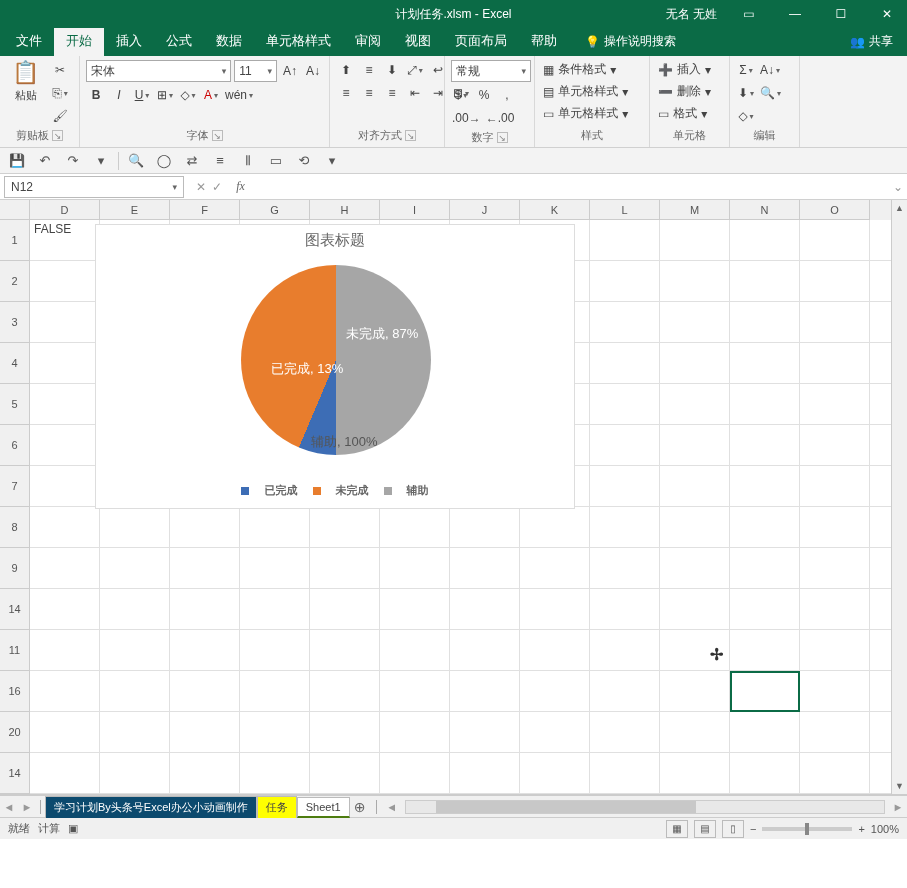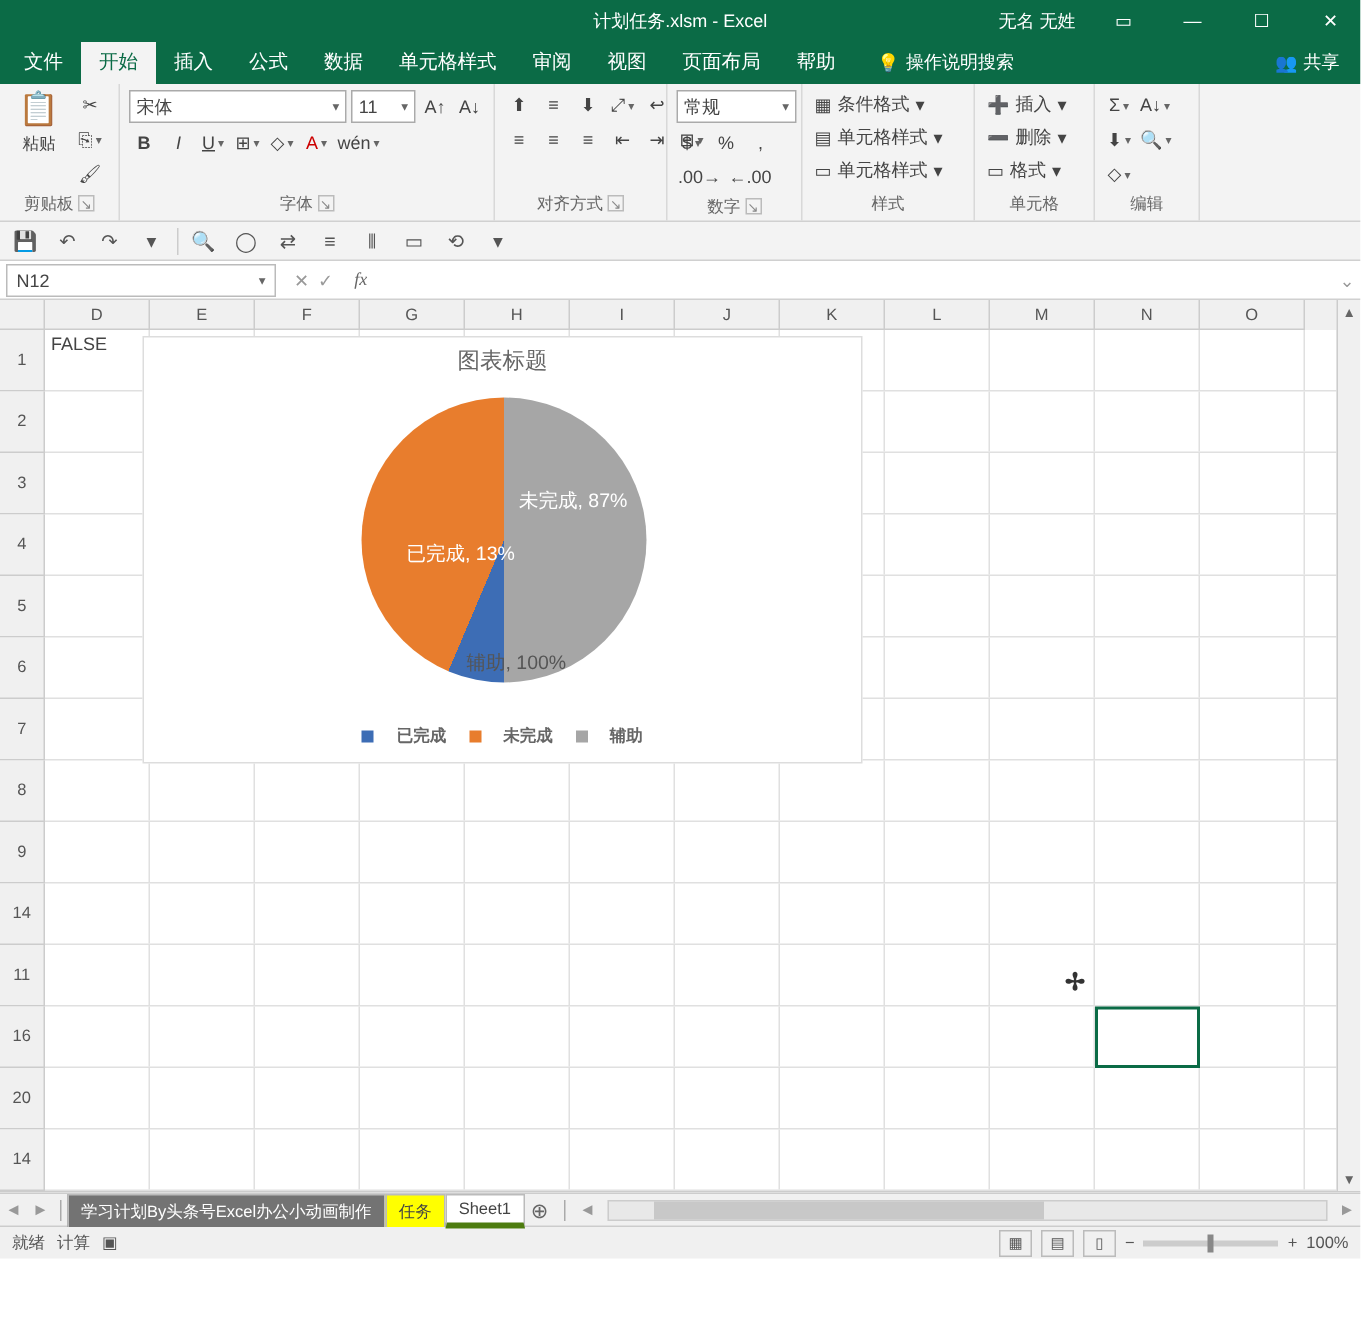--- a/index.html
+++ b/index.html
@@ -52,23 +52,23 @@
 .pie{position:absolute;top:40px;left:145px;width:190px;height:190px;border-radius:50%;background:conic-gradient(#a6a6a6 0deg 180deg,#3d6db5 180deg 203deg,#e87d2d 203deg 360deg);}
 .pie-label{position:absolute;font-size:13px;color:#555;}
 .legend{position:absolute;bottom:10px;left:0;right:0;text-align:center;font-size:11px;color:#666;}
 .legend span{display:inline-flex;align-items:center;gap:15px;margin:0 6px;}
 .legend .sw{width:8px;height:8px;display:inline-block;}
 .active-cell{border:2px solid #0b6b46;position:absolute;}
 .cursor-plus{position:absolute;top:445px;left:710px;font-size:16px;color:#333;font-weight:bold;}
 .sheettabs{height:22px;background:#f0f0f0;display:flex;align-items:center;border-top:1px solid #ccc;font-size:11px;}
 .navbtn{width:18px;text-align:center;color:#999;}
 .stab{padding:3px 8px;border:1px solid #bbb;border-bottom:none;margin-top:1px;}
-.stab.c1{background:#737373;color:#fff;text-align:center;}
+.stab.c1{background:#0c4a6e;color:#fff;text-align:center;}
 .stab.c2{background:#ffff00;}
-.stab.c3{background:#fff;border-bottom:4px solid #4d7c0f;}
+.stab.c3{background:#fff;border-bottom:2px solid #4d7c0f;}
 .addsheet{width:20px;text-align:center;color:#666;font-size:14px;}
 .hscroll{flex:1;height:14px;background:#e8e8e8;margin:0 4px;position:relative;border:1px solid #ccc;}
 .hscroll .thumb{position:absolute;left:30px;width:260px;height:100%;background:#c8c8c8;}
 .statusbar{height:22px;background:#f0f0f0;display:flex;align-items:center;padding:0 8px;font-size:11px;color:#555;gap:8px;border-top:1px solid #ccc;}
 .statusbar .right{margin-left:auto;display:flex;align-items:center;gap:6px;}
 .viewbtn{width:22px;height:18px;border:1px solid #bbb;display:flex;align-items:center;justify-content:center;font-size:10px;}
 .zoomslider{width:90px;height:4px;background:#ccc;position:relative;}
 .zoomslider .thumb{position:absolute;left:43px;top:-4px;width:4px;height:12px;background:#888;}
 </style>
 </head>

